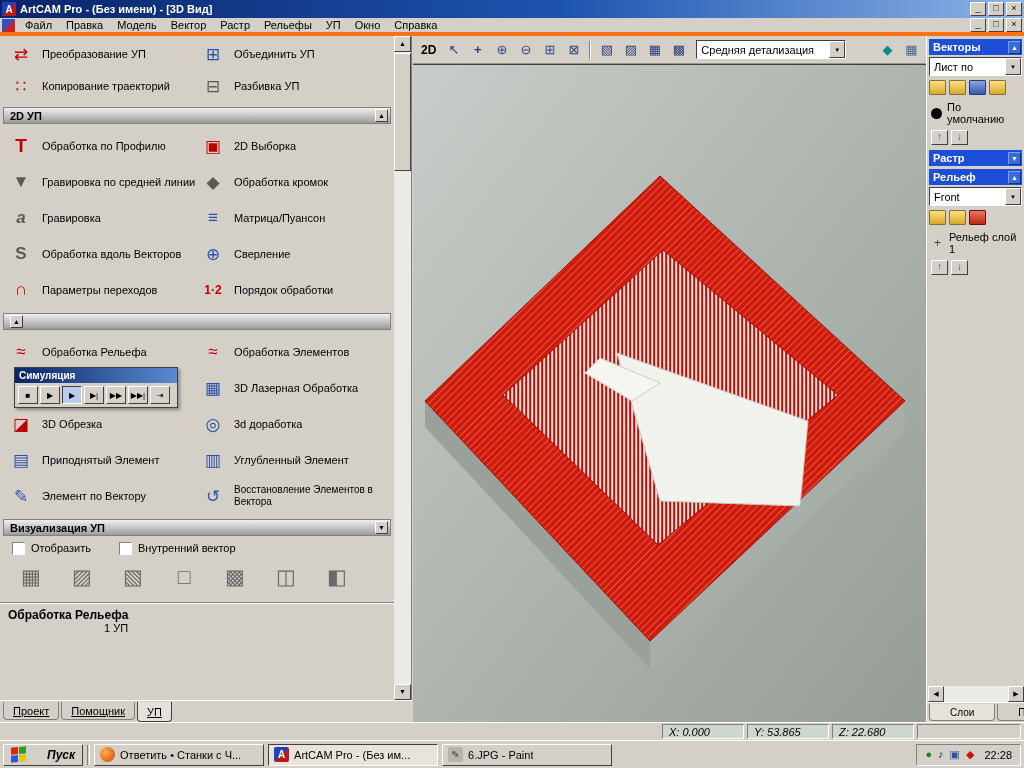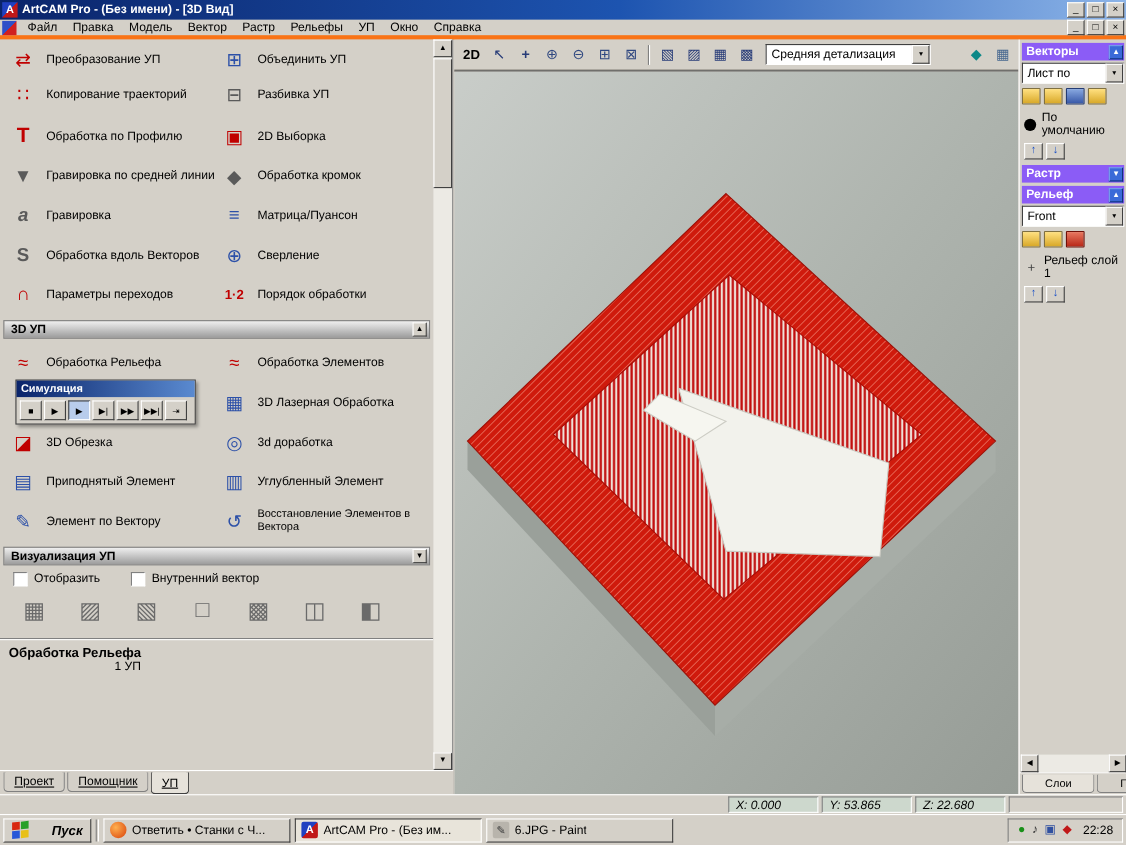--- a/index.html
+++ b/index.html
@@ -89,21 +89,21 @@
     font-size:6px;display:flex;align-items:center;justify-content:center;}
   .detail-combo{width:150px;margin-left:4px;}
   .vp-flex{flex:1;}
   .teal{color:#0c8888;}
   .gridic{color:#486890;}
   .vp-canvas{position:relative;width:513px;height:658px;border-top:1px solid #404040;}
   .vp-canvas svg{display:block;}
 
   
   .right-panel{position:absolute;left:926px;top:36px;width:98px;height:686px;background:#d4d0c8;border-left:1px solid #ffffff;}
-  .rp-header{height:16px;margin:3px 2px 2px 2px;background:#8b5cf6;color:#fff;font-weight:bold;
+  .rp-header{height:16px;margin:3px 2px 2px 2px;background:#1d4ed8;color:#fff;font-weight:bold;
     display:flex;align-items:center;padding:0 1px 0 4px;font-size:11px;}
   .rp-title{flex:1;}
   .rp-arrow{width:13px;height:13px;background:#3a6ad8;border:1px solid;border-color:#7aa0ec #10307c #10307c #7aa0ec;
     color:#fff;font-size:7px;line-height:11px;text-align:center;}
   .rp-combo{margin:1px 2px;}
   .rp-icons{display:flex;gap:3px;padding:3px 2px;}
   .mini-icon{width:17px;height:15px;border:1px solid #807040;border-radius:1px;}
   .mi-folder{background:linear-gradient(180deg,#ffe080,#d8a828);}
   .mi-save{background:linear-gradient(180deg,#88a8e0,#3858a8);border-color:#243c74;}
   .mi-red{background:linear-gradient(180deg,#e87860,#b82818);border-color:#701008;}
@@ -199,20 +199,24 @@
         <div class="tp-item">
           <span class="tp-icon c-red">∷</span>
           <span class="tp-label">Копирование траекторий</span>
         </div>
         <div class="tp-item">
           <span class="tp-icon c-gray">⊟</span>
           <span class="tp-label">Разбивка УП</span>
         </div>
       </div>
 
+      <div class="sec-header">
+        <span class="sec-title">2D УП</span>
+        <span class="sec-arrow out">▲</span>
+      </div>
 
       <div class="tp-grid">
         <div class="tp-item">
           <span class="tp-icon c-red" style="font-weight:bold;font-size:19px;">T</span>
           <span class="tp-label">Обработка по Профилю</span>
         </div>
         <div class="tp-item">
           <span class="tp-icon c-red">▣</span>
           <span class="tp-label">2D Выборка</span>
         </div>
@@ -244,21 +248,20 @@
           <span class="tp-icon c-red">∩</span>
           <span class="tp-label">Параметры переходов</span>
         </div>
         <div class="tp-item">
           <span class="tp-icon c-red" style="font-size:12px;font-weight:bold;">1·2</span>
           <span class="tp-label">Порядок обработки</span>
         </div>
       </div>
 
       <div class="sec-header">
-        <span class="sec-title">3D УП</span>
         <span class="sec-arrow out">▲</span>
       </div>
 
       <div class="tp-grid" style="position:relative;">
         <div class="tp-item">
           <span class="tp-icon c-red">≈</span>
           <span class="tp-label">Обработка Рельефа</span>
         </div>
         <div class="tp-item">
           <span class="tp-icon c-red">≈</span>

